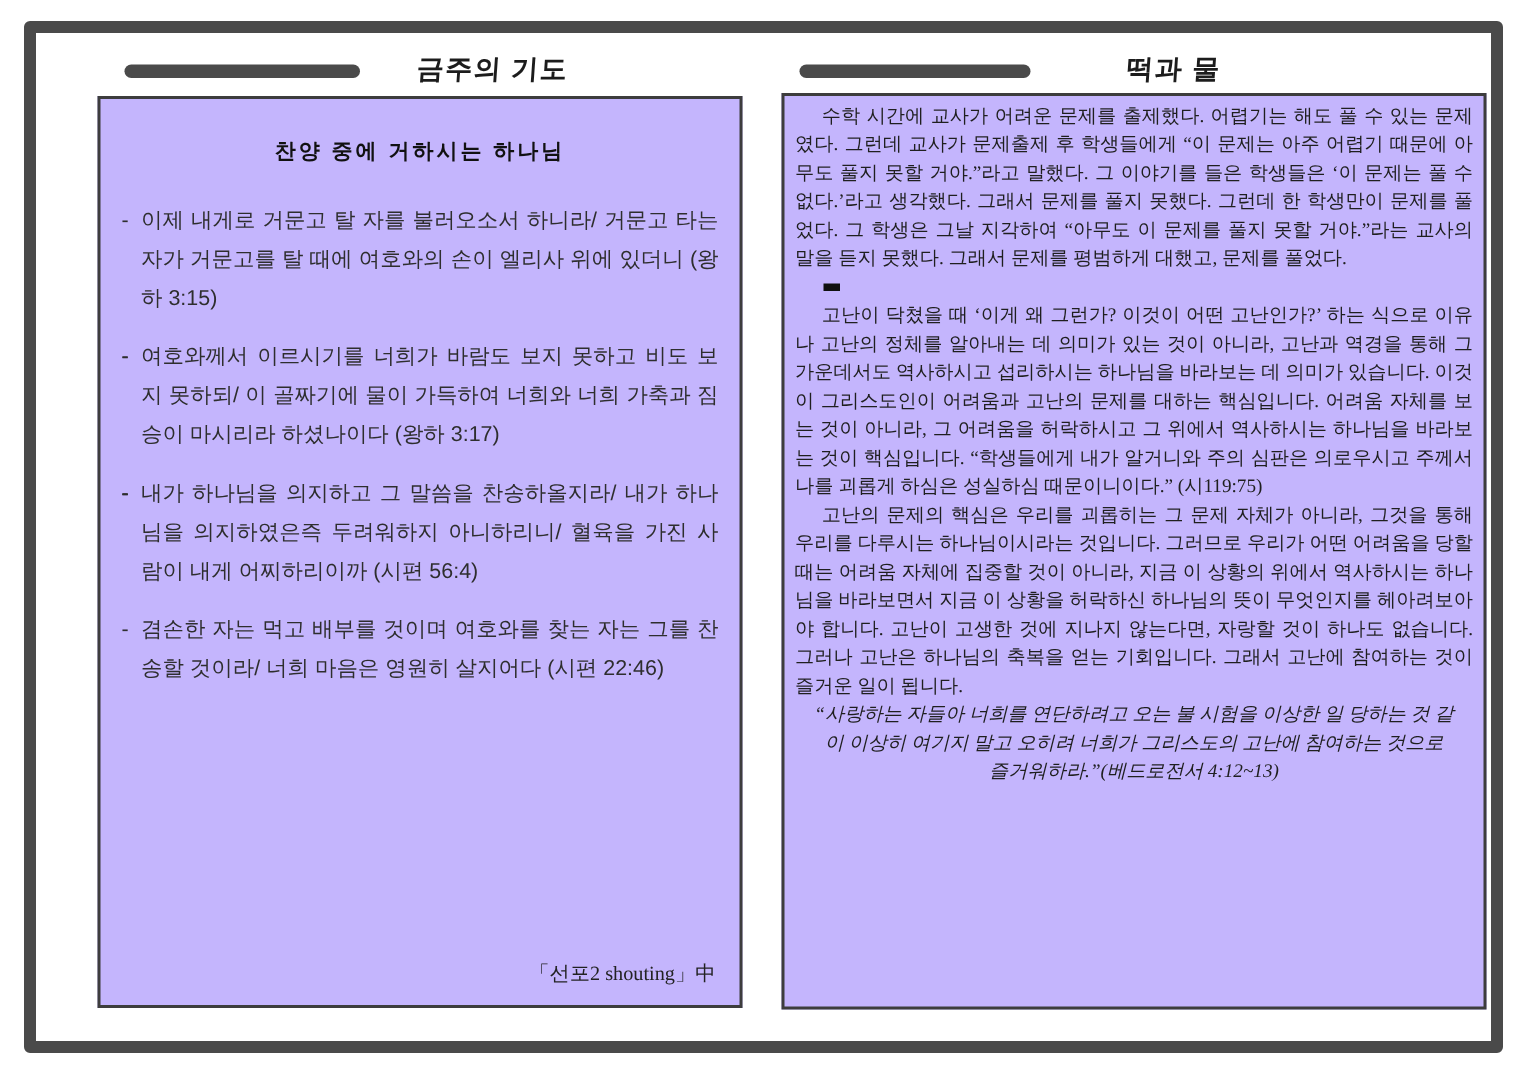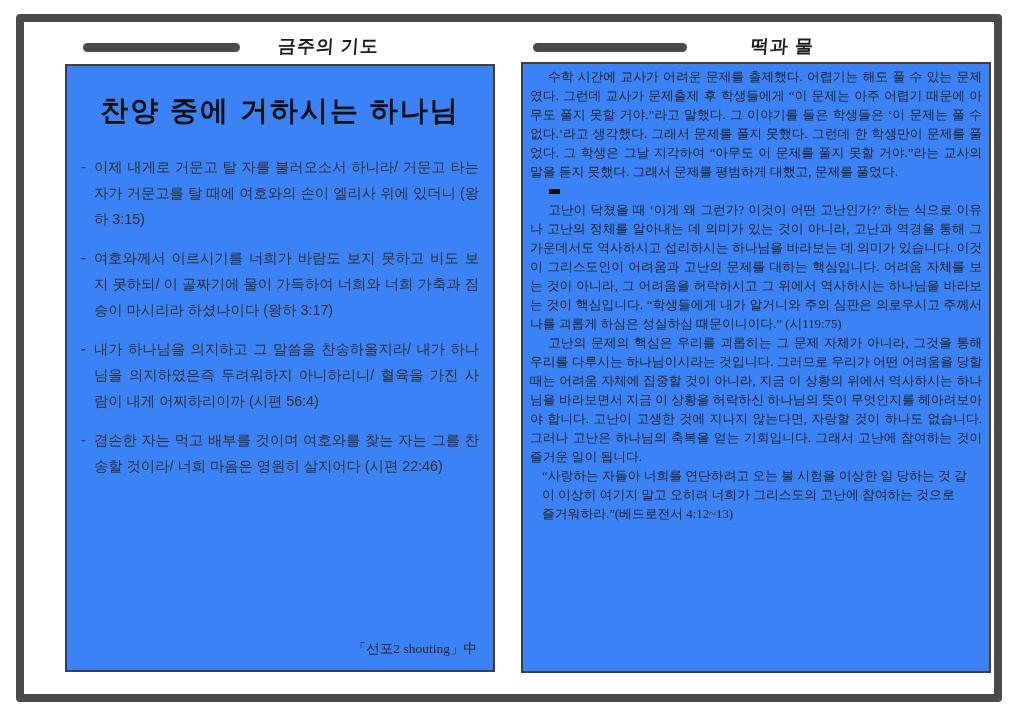--- a/index.html
+++ b/index.html
@@ -7,34 +7,34 @@
   .page{position:relative;width:1024px;height:724px;background:#fff;overflow:hidden;}
   .frame{position:absolute;left:16px;top:14px;width:986px;height:688px;
          border:8px solid #4a4a4a;border-radius:4px;box-sizing:border-box;}
   .pill{position:absolute;height:9px;border-radius:5px;background:#4a4a4a;}
   .pill.left{left:83px;top:43px;width:157px;}
   .pill.right{left:533px;top:43px;width:154px;}
   .header-title{position:absolute;top:34px;font-size:18px;font-weight:bold;color:#1c1c1c;
                 letter-spacing:1px;transform:skewX(-4deg);}
   .header-title.left{left:278px;}
   .header-title.right{left:751px;}
-  .box{position:absolute;box-sizing:border-box;border:2px solid #3d3d3d;background:#3b82f6;}
+  .box{position:absolute;box-sizing:border-box;border:2px solid #3d3d3d;background:#c4b5fd;}
   .left-box{left:65px;top:64px;width:430px;height:608px;padding:0 14px;}
   .right-box{left:521px;top:62px;width:470px;height:611px;padding:4px 7px;overflow:hidden;}
-  .prayer-title{margin:26px 0 0 0;text-align:center;font-size:28px;font-weight:bold;
+  .prayer-title{margin:26px 0 0 0;text-align:center;font-size:14px;font-weight:bold;
                 color:#111;letter-spacing:2px;}
   .prayer-list{list-style:none;margin:24px 0 0 0;padding:0;}
   .prayer-list li{position:relative;padding-left:13px;margin-bottom:13px;
                   font-size:14.3px;line-height:26px;text-align:justify;color:#2e2e2e;}
   .prayer-list .dash{position:absolute;left:0;top:0;color:#2e2e2e;}
   .source{position:absolute;right:16px;bottom:12px;font-size:13.5px;color:#222;
           font-family:"Liberation Serif",serif;margin-top:44px;}
   .right-box p{margin:0;font-size:12.8px;line-height:19px;text-align:justify;
                color:#1f1f1f;text-indent:1.4em;font-family:"Liberation Serif",serif;}
-  .right-box p.quote{text-indent:0;text-align:left;padding:0 12px;}
+  .right-box p.quote{text-indent:0;text-align:center;padding:0 12px;font-style:italic;}
   .divider-mark{width:11px;height:5px;background:#101010;margin:7px 0 7px 19px;}
 </style>
 </head>
 <body>
 
 <div class="page">
   <div class="frame"></div>
 
   <span class="pill left"></span>
   <span class="header-title left">금주의 기도</span>

